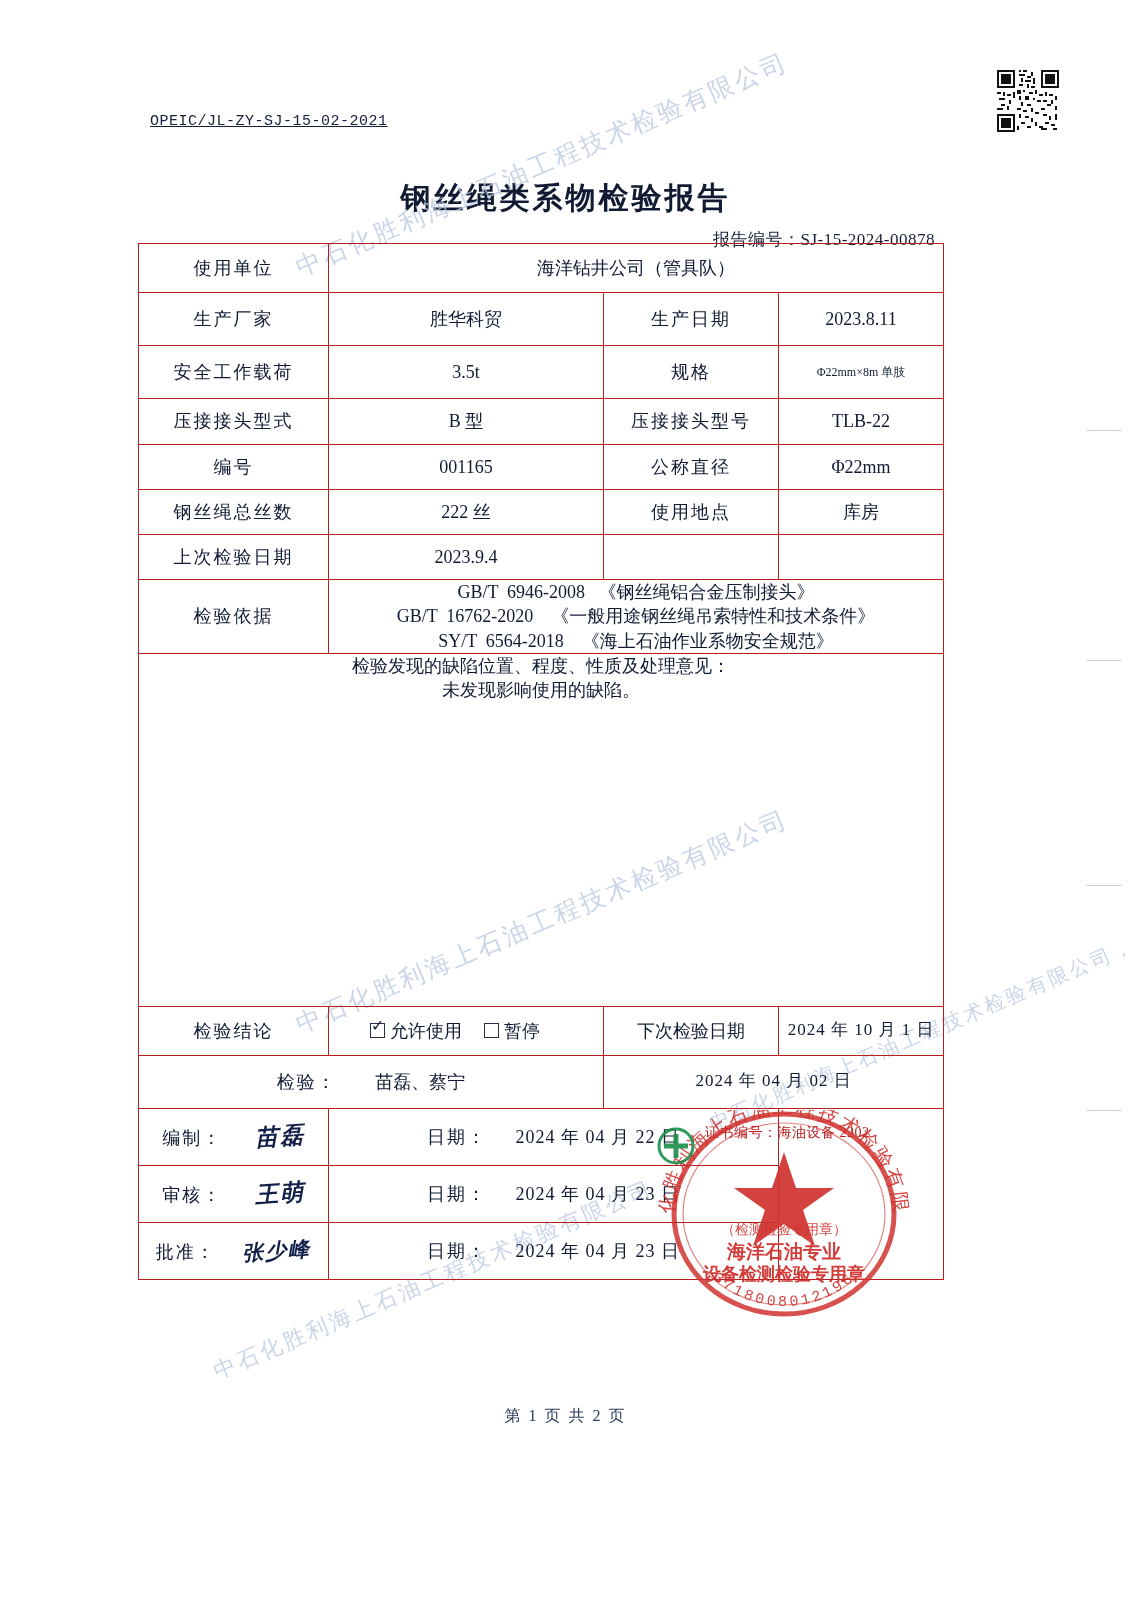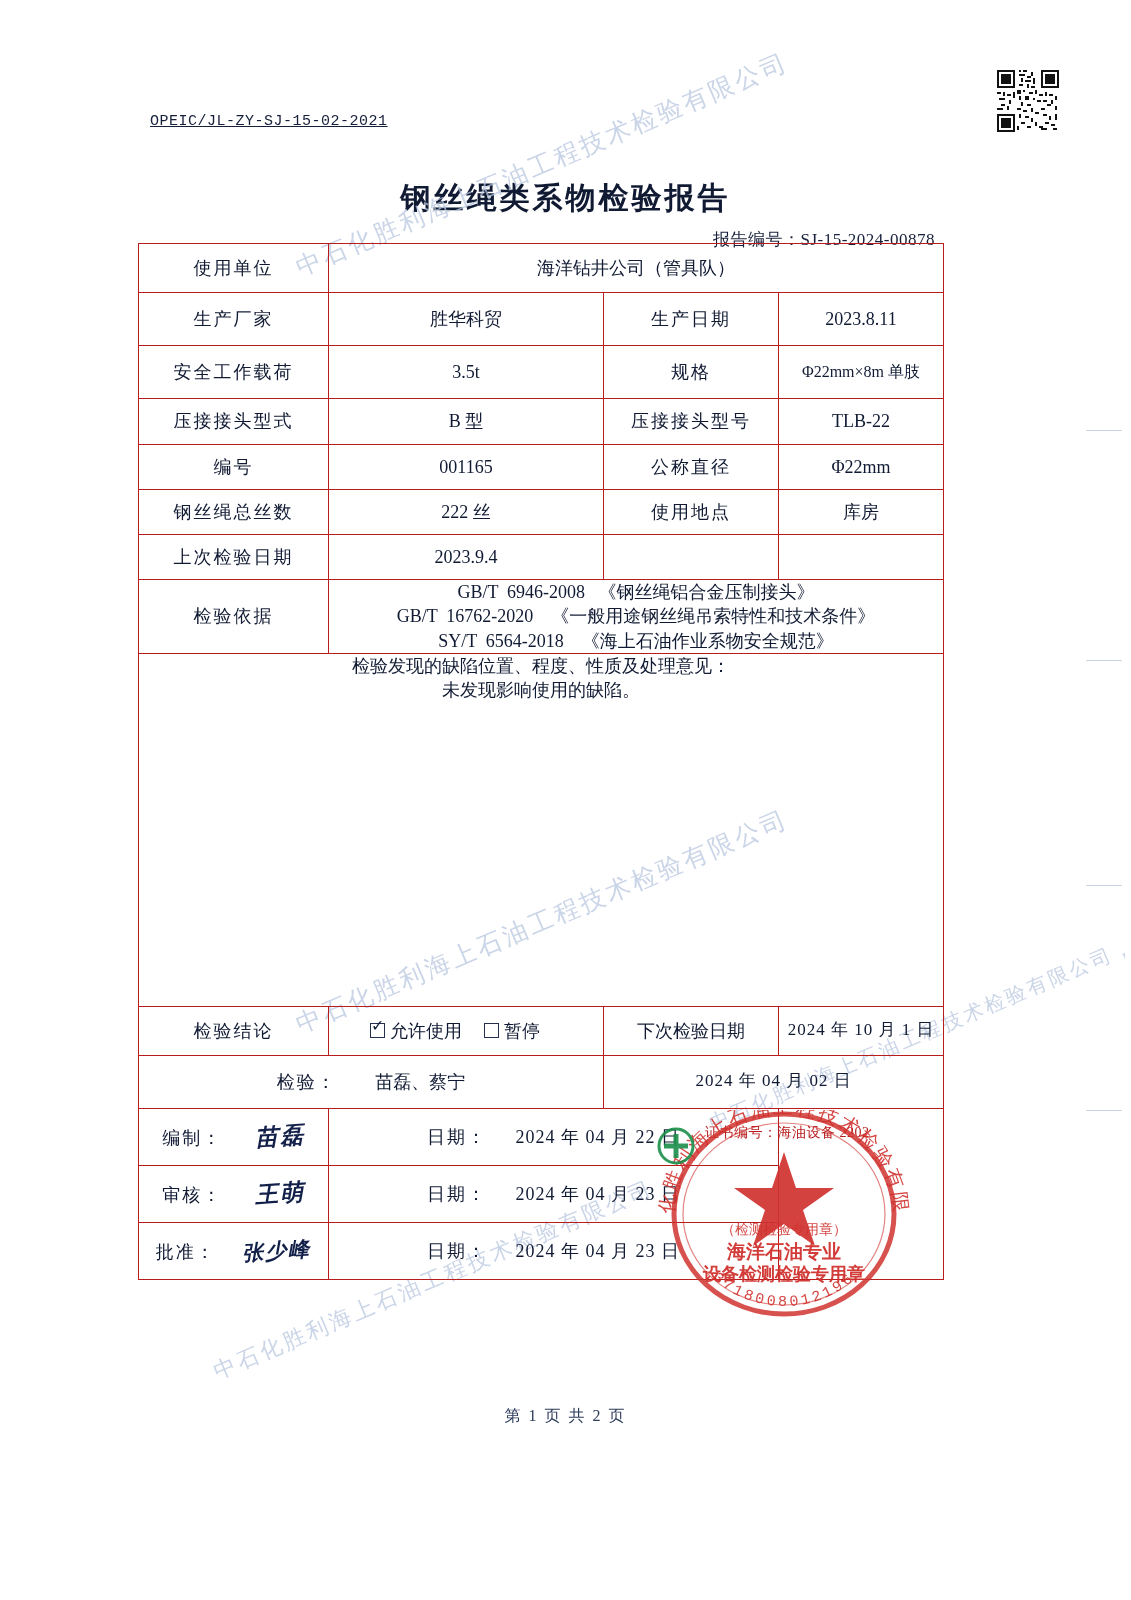--- a/index.html
+++ b/index.html
@@ -287,21 +287,21 @@
     <td class="lbl" style="height:52px">生产厂家</td>
     <td>胜华科贸</td>
     <td class="lbl">生产日期</td>
     <td>2023.8.11</td>
   </tr>
 
   <tr>
     <td class="lbl" style="height:52px">安全工作载荷</td>
     <td>3.5t</td>
     <td class="lbl">规格</td>
-    <td style="font-size:16px">Φ22mm×8m 单肢</td>
+    <td style="font-size:12px">Φ22mm×8m 单肢</td>
   </tr>
 
   <tr>
     <td class="lbl" style="height:45px">压接接头型式</td>
     <td>B 型</td>
     <td class="lbl">压接接头型号</td>
     <td>TLB-22</td>
   </tr>
 
   <tr>

